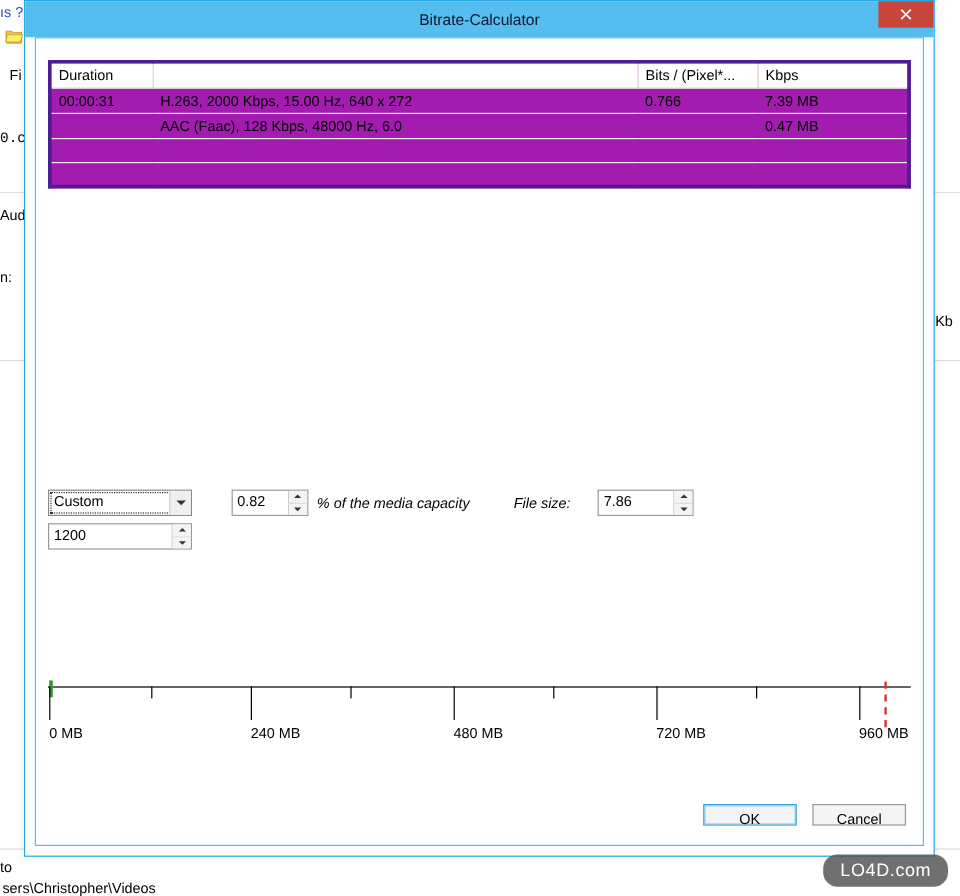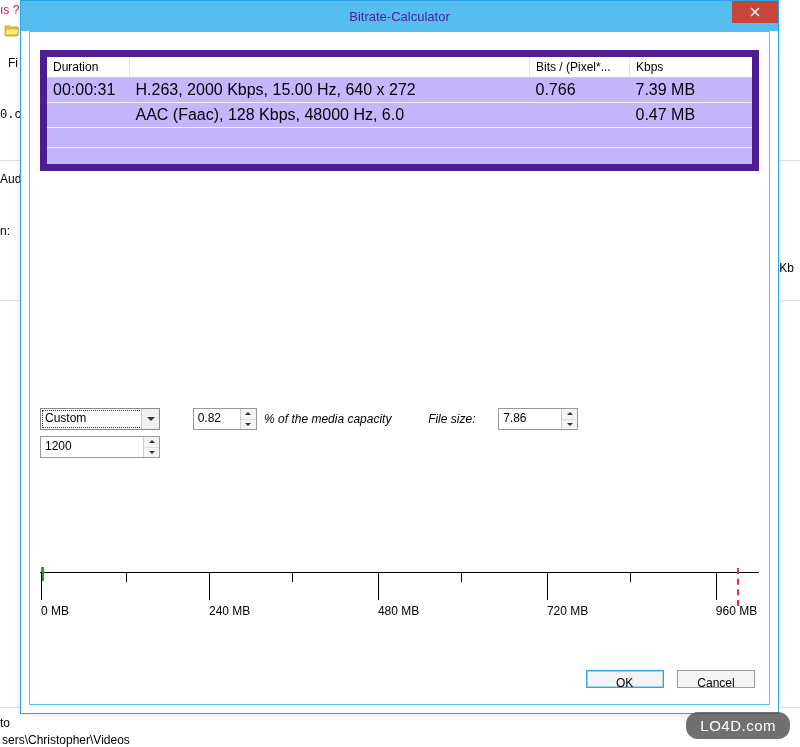--- a/index.html
+++ b/index.html
@@ -15,21 +15,21 @@
   }
   .bg-app {
     position: absolute;
     top: 0; left: 0; right: 0; bottom: 0;
     background: #fff;
   }
   .bg-menu {
     position: absolute;
     top: 3px; left: 0;
     font-size: 12px;
-    color: #be185d;
+    color: #1d4ed8;
   }
   .bg-icon {
     position: absolute;
     top: 22px; left: 4px;
     width: 16px; height: 16px;
   }
   .bg-label-fi {
     position: absolute;
     top: 56px; left: 8px;
   }
@@ -92,21 +92,21 @@
     height: 30px;
     background: #56bdf0;
     display: flex;
     align-items: center;
     position: relative;
   }
   .titlebar-title {
     position: absolute;
     left: 50%;
     transform: translateX(-50%);
-    color: #4c1d95;
+    color: #0f172a;
     font-size: 13px;
   }
   .close-btn {
     position: absolute;
     right: 0; top: 0;
     width: 46px; height: 22px;
     background: #c8453b;
     display: flex;
     align-items: center;
     justify-content: center;
@@ -117,38 +117,38 @@
   .dialog-body {
     position: absolute;
     top: 30px; left: 8px; right: 8px; bottom: 8px;
     background: #fff;
     border: 1px solid #56bdf0;
     padding: 18px 10px 10px 10px;
   }
 
   
   .grid {
-    border: 7px solid #4c1d95;
+    border: 3px solid #4c1d95;
     width: 100%;
     border-collapse: collapse;
-    background: #c4b5fd;
+    background: #a21caf;
   }
   .grid th {
     text-align: left;
     font-weight: normal;
     padding: 3px 6px;
     border-right: 1px solid #e4e4e4;
     border-bottom: 1px solid #d0d0d0;
     background: #fff;
     font-size: 12px;
   }
   .grid td {
     padding: 3px 6px;
     border-bottom: 1px solid #f0f0f0;
-    font-size: 16px;
+    font-size: 12px;
     height: 20px;
   }
 
   .col-dur { width: 86px; }
   .col-desc { width: auto; }
   .col-bits { width: 100px; }
   .col-size { width: 126px; }
 
   
   .controls {

